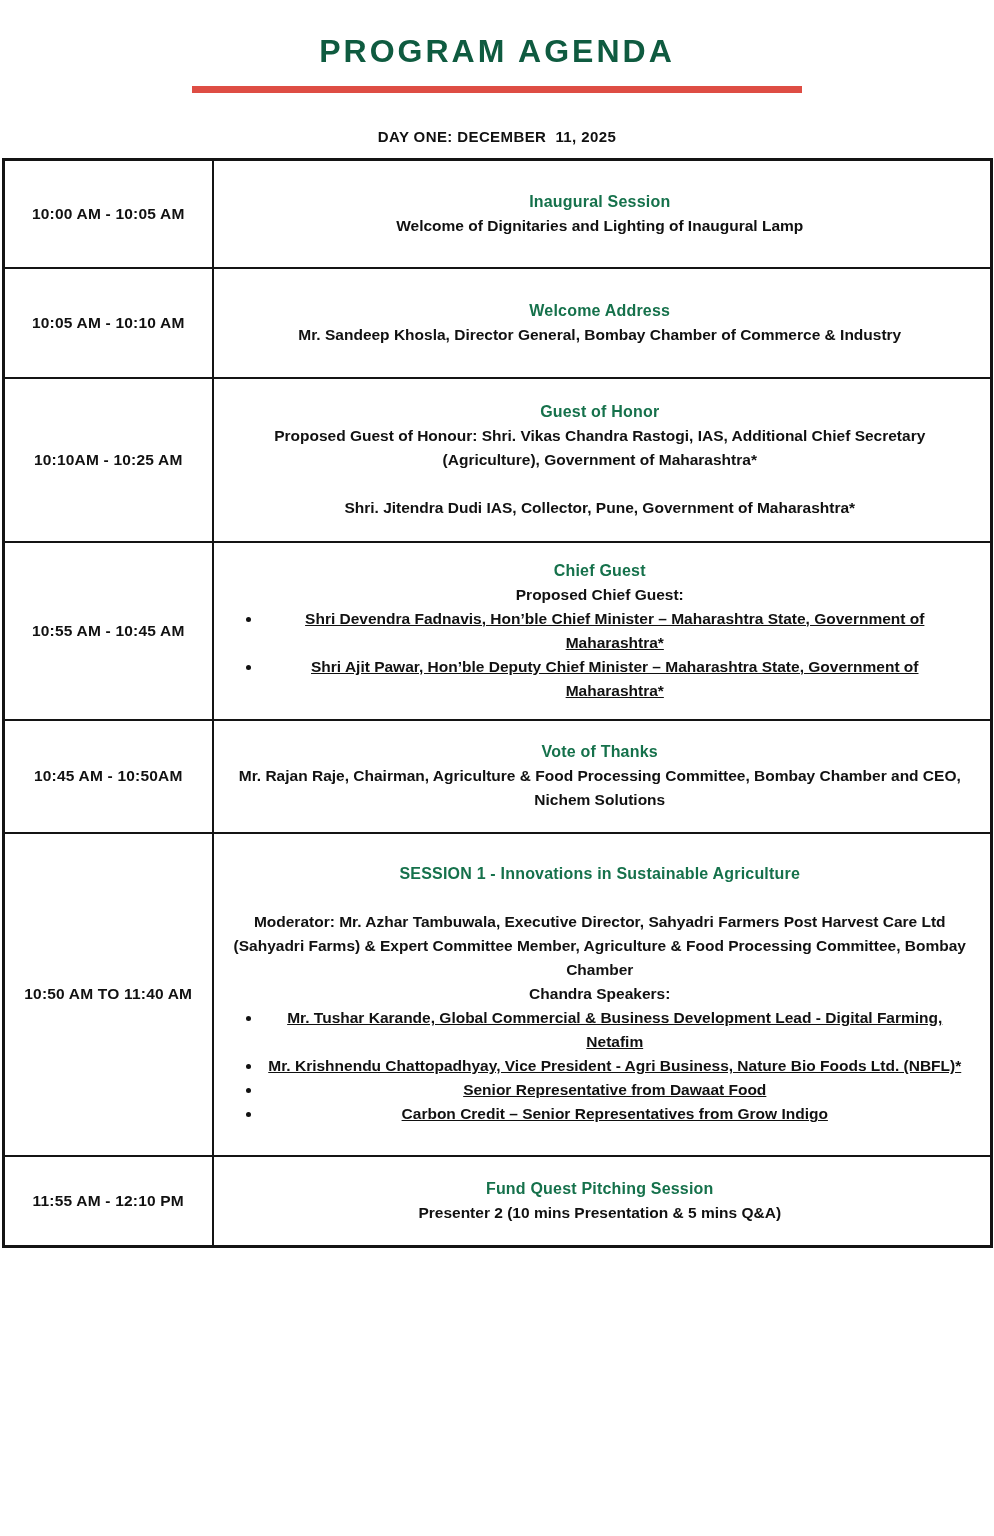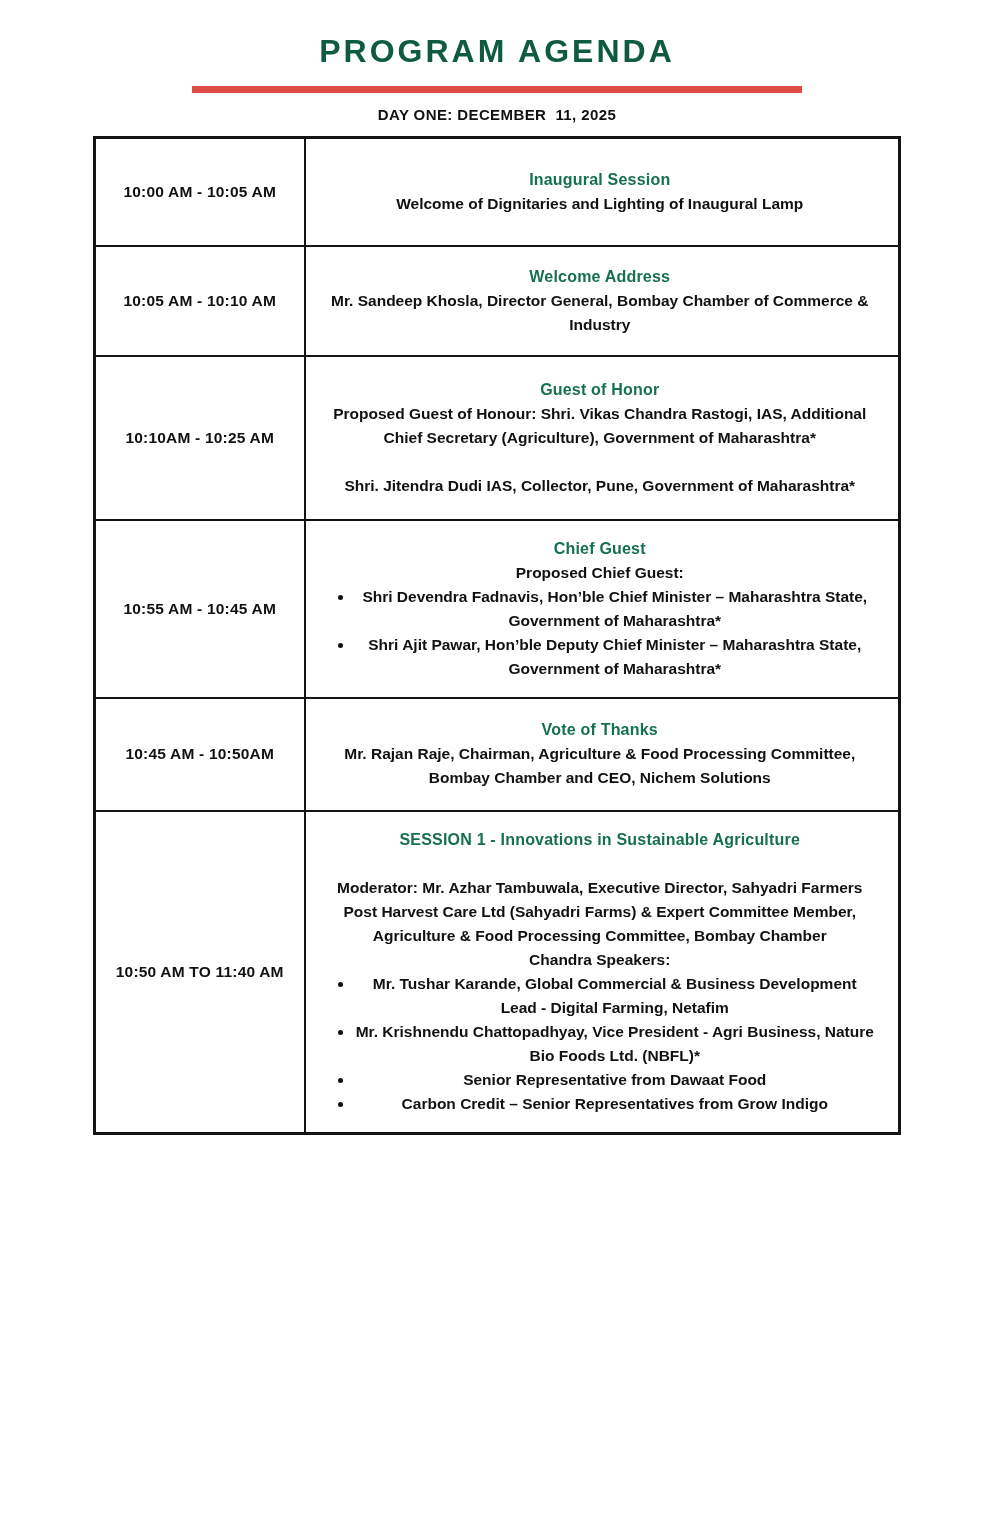--- a/index.html
+++ b/index.html
@@ -32,25 +32,25 @@
     height:7px;
     background:var(--accent-red);
     margin:17px auto 0 auto;
   }
   .subtitle{
     text-align:center;
     font-size:15px;
     font-weight:700;
     letter-spacing:0.4px;
     color:var(--text-black);
-    margin-top:13px;
+    margin-top:35px;
     white-space:pre-wrap;
   }
   table.agenda{
-    width:808px;
+    width:991px;
     margin:13px auto 0 auto;
     border-collapse:collapse;
     table-layout:fixed;
   }
   table.agenda, table.agenda td{
     border:2.5px solid var(--border-black);
   }
   table.agenda{border-width:3px;}
   td.time-cell{
     width:210px;
@@ -73,20 +73,21 @@
     line-height:24px;
     letter-spacing:0.2px;
   }
   .session-details{font-size:15.5px;font-weight:700;line-height:24px;}
   .detail-text{margin:0;}
   .detail-gap{height:24px;}
   ul.detail-bullets{
     margin:0;
     padding-left:30px;
     list-style:disc;
+    text-decoration:underline;
   }
   ul.detail-bullets li{margin:0;}
   
   tbody tr:nth-child(1){height:108px;}
   tbody tr:nth-child(2){height:110px;}
   tbody tr:nth-child(3){height:164px;}
   tbody tr:nth-child(4){height:178px;}
   tbody tr:nth-child(5){height:113px;}
   tbody tr:nth-child(6){height:323px;}
   tbody tr:nth-child(7){height:91px;}
@@ -182,15 +183,26 @@
                 <li>Mr. Tushar Karande, Global Commercial &amp; Business Development Lead - Digital Farming, Netafim</li>
                 <li>Mr. Krishnendu Chattopadhyay, Vice President - Agri Business, Nature Bio Foods Ltd. (NBFL)*</li>
                 <li>Senior Representative from Dawaat Food</li>
                 <li>Carbon Credit – Senior Representatives from Grow Indigo</li>
               </ul>
             </div>
     </td>
   </tr>
 
 
+  <tr class="agenda-row">
+    <td class="time-cell">
+      <span>11:55 AM - 12:10 PM</span>
+    </td>
+    <td class="details-cell">
+      <div class="session-title">Fund Quest Pitching Session</div>
+      <div class="session-details">
+              <p class="detail-text">Presenter 2 (10 mins Presentation &amp; 5 mins Q&amp;A)</p>
+            </div>
+    </td>
+  </tr>
 </tbody>
   </table>
 </div>
 
 </body></html>

